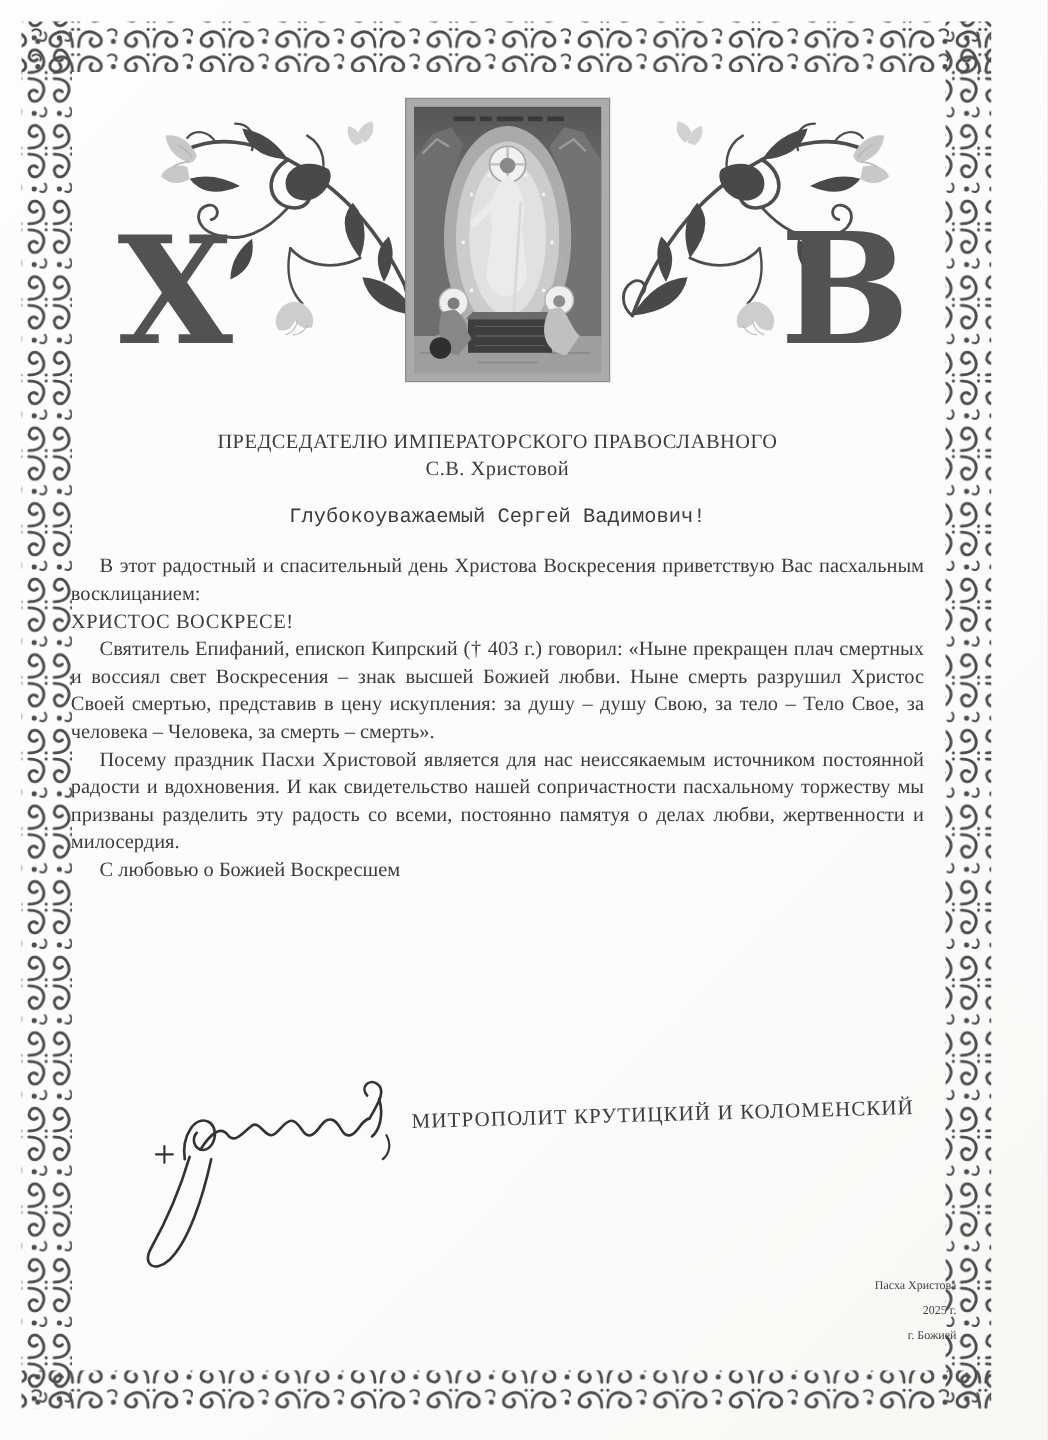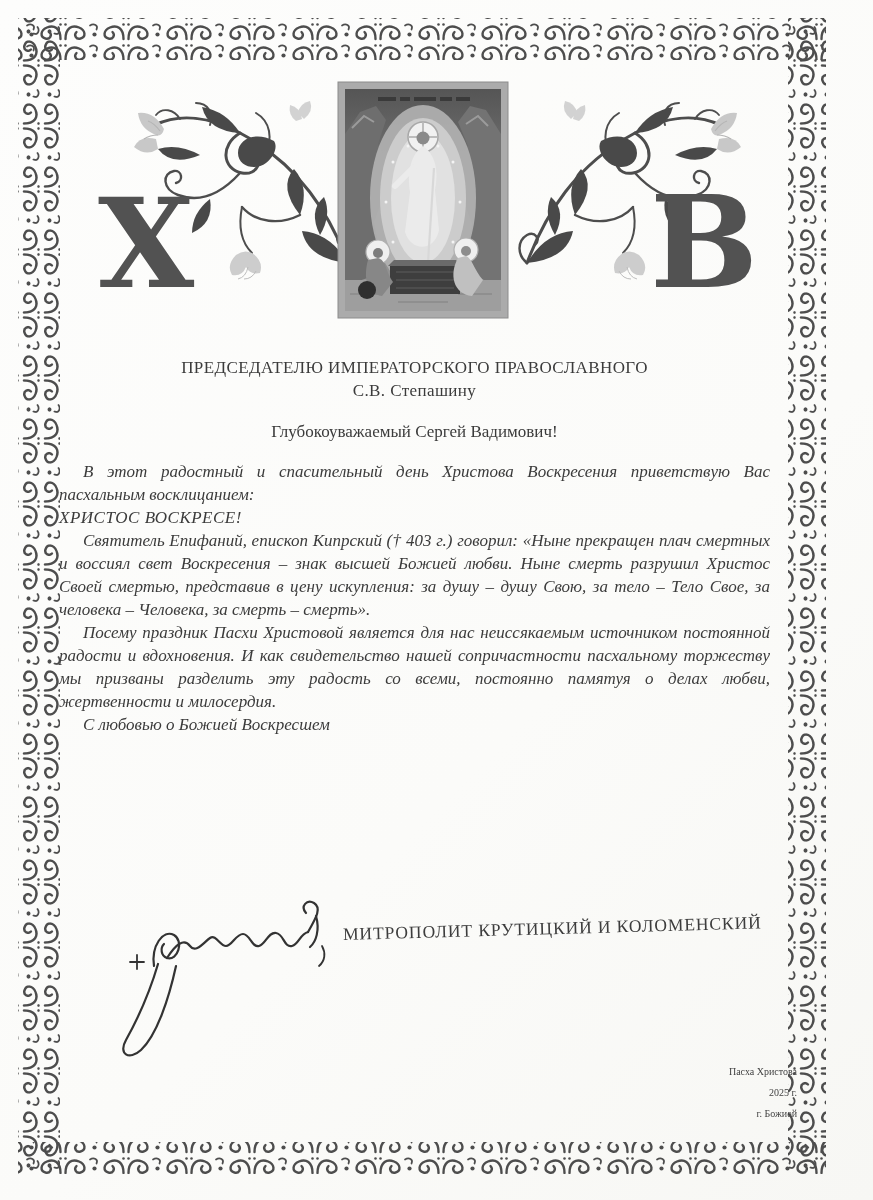--- a/index.html
+++ b/index.html
@@ -23,23 +23,23 @@
     color:#525252;
   }
   .initial.x{left:98px;top:182px;}
   .initial.v{left:650px;top:178px;font-size:128px;}
   
   .textcol{
     position:absolute;left:59px;top:356px;width:711px;
     font-size:17px;line-height:23px;color:#3b3b3b;
   }
   .recipient{text-align:center;letter-spacing:.4px;}
-  .salutation{text-align:center;margin-top:18px;}
+  .salutation{text-align:center;margin-top:18px;font-family:Liberation Mono, monospace;}
   .bodytext{margin-top:17px;text-align:justify;}
-  .bodytext p{margin:0;text-indent:24px;text-align:justify;font-style:italic;}
+  .bodytext p{margin:0;text-indent:24px;text-align:justify;}
   .exclaim{text-align:center;text-indent:0 !important;letter-spacing:.5px;}
   .closing{margin:0;text-indent:24px;text-align:left;}
   
   .sig-title{
     position:absolute;left:343px;top:924px;
     font-size:17.5px;letter-spacing:.9px;color:#3d3d3d;
     transform:rotate(-1.6deg);transform-origin:left center;
     white-space:nowrap;
   }
   
@@ -194,21 +194,21 @@
       <path d="M158,964 C148,998 136,1022 126,1040 C118,1054 129,1061 141,1050 C157,1035 169,998 176,966"></path>
     </g>
   </svg>
 
   <div class="initial x">Х</div>
   <div class="initial v">В</div>
 
   <div class="textcol">
     <div class="recipient">
       <div>ПРЕДСЕДАТЕЛЮ ИМПЕРАТОРСКОГО ПРАВОСЛАВНОГО</div>
-      <div>С.В. Степашину</div>
+      <div>С.В. Христовой</div>
     </div>
 
     <div class="salutation">Глубокоуважаемый Сергей Вадимович!</div>
 
     <div class="bodytext">
       <p>В этот радостный и спасительный день Христова Воскресения приветствую Вас пасхальным восклицанием:</p>
       <p class="exclaim">ХРИСТОС ВОСКРЕСЕ!</p>
       <p>Святитель Епифаний, епископ Кипрский († 403 г.) говорил: «Ныне прекращен плач смертных и воссиял свет Воскресения – знак высшей Божией любви. Ныне смерть разрушил Христос Своей смертью, представив в цену искупления: за душу – душу Свою, за тело – Тело Свое, за человека – Человека, за смерть – смерть».</p>
       <p>Посему праздник Пасхи Христовой является для нас неиссякаемым источником постоянной радости и вдохновения. И как свидетельство нашей сопричастности пасхальному торжеству мы призваны разделить эту радость со всеми, постоянно памятуя о делах любви, жертвенности и милосердия.</p>
       <p class="closing">С любовью о Божией Воскресшем</p>

